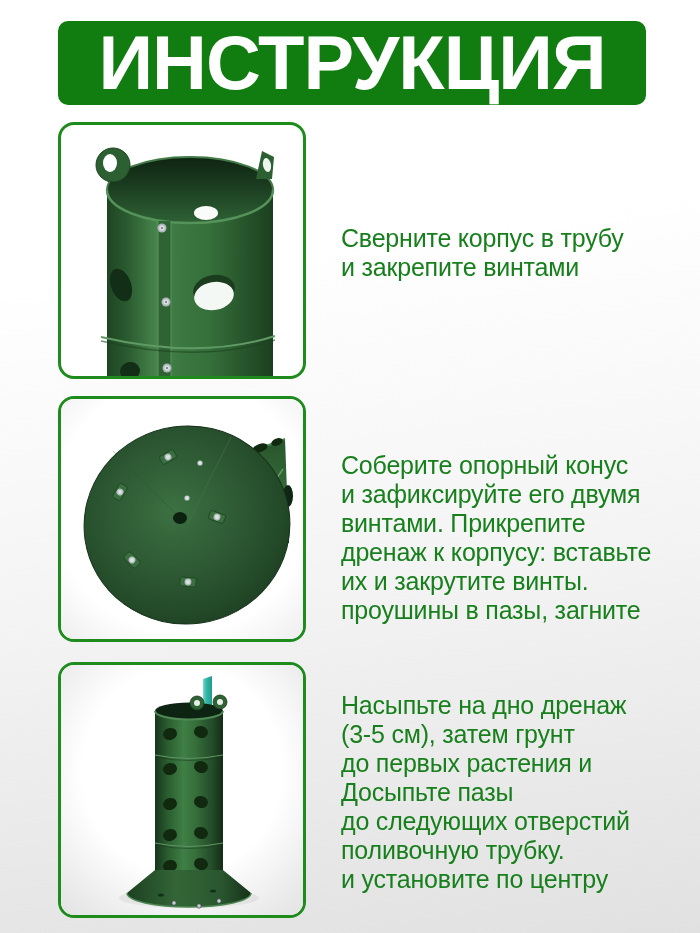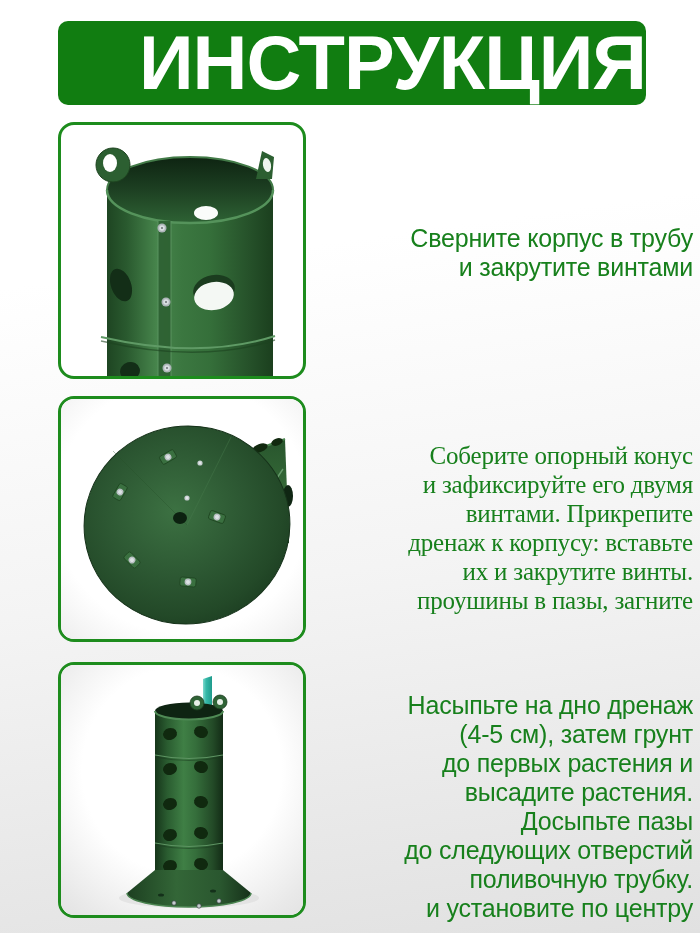--- a/index.html
+++ b/index.html
@@ -4,41 +4,41 @@
 <style>
   html,body{margin:0;padding:0;background:#fff;}
   .page{
     position:relative;width:700px;height:933px;overflow:hidden;
     background:linear-gradient(172deg,#ffffff 28%,#f4f4f4 60%,#e1e1e1 100%);
     font-family:"Liberation Sans",sans-serif;
   }
   .banner{
     position:absolute;left:58px;top:21px;width:588px;height:84px;
     background:#117d11;border-radius:10px;
-    display:flex;align-items:center;justify-content:flex-end;
+    display:flex;align-items:center;justify-content:center;
   }
   .banner .title{
     color:#ffffff;font-size:76px;font-weight:bold;line-height:1;
     letter-spacing:-1px;white-space:nowrap;
   }
   .card{
     position:absolute;left:58px;width:248px;box-sizing:border-box;
     background:#ffffff;border:3px solid #1d8c1d;border-radius:16px;
     overflow:hidden;
   }
   #card1{top:122px;height:257px;}
   #card2{top:396px;height:246px;}
   #card3{top:662px;height:256px;}
   .card svg{display:block;width:100%;height:100%;}
   .step-text{
     position:absolute;left:341px;width:352px;
-    color:#17801c;font-size:25px;line-height:29px;letter-spacing:-0.2px;text-align:right;
+    color:#17801c;font-size:25px;line-height:29px;letter-spacing:-0.2px;
   }
   #text1{top:224px;}
-  #text2{top:441px;font-family:Liberation Serif, serif;}
+  #text2{top:451px;}
   #text3{top:691px;}
 </style>
 </head>
 <body>
 
 <div class="page">
 
   <div class="banner">
     <div class="title">ИНСТРУКЦИЯ</div>
   </div>
@@ -242,36 +242,35 @@
         <ellipse cx="152" cy="226" rx="3" ry="1.5" fill="#14301a"></ellipse>
         <circle cx="113" cy="238" r="2.2" fill="#c6cdd0" stroke="#3a4144" stroke-width="0.7"></circle>
         <circle cx="138" cy="241" r="2.2" fill="#c6cdd0" stroke="#3a4144" stroke-width="0.7"></circle>
         <circle cx="158" cy="236" r="2.2" fill="#c6cdd0" stroke="#3a4144" stroke-width="0.7"></circle>
       </g>
     </svg>
   </div>
 
   <div class="step-text" id="text1">
     <div>Сверните корпус в трубу</div>
-    <div>и закрутите винтами</div>
+    <div>и закрепите винтами</div>
   </div>
 
   <div class="step-text" id="text2">
     <div>Соберите опорный конус</div>
     <div>и зафиксируйте его двумя</div>
     <div>винтами. Прикрепите</div>
     <div>дренаж к корпусу: вставьте</div>
     <div>их и закрутите винты.</div>
     <div>проушины в пазы, загните</div>
   </div>
 
   <div class="step-text" id="text3">
     <div>Насыпьте на дно дренаж</div>
-    <div>(4-5 см), затем грунт</div>
+    <div>(3-5 см), затем грунт</div>
     <div>до первых растения и</div>
-    <div>высадите растения.</div>
     <div>Досыпьте пазы</div>
     <div>до следующих отверстий</div>
     <div>поливочную трубку.</div>
     <div>и установите по центру</div>
   </div>
 
 </div>
 
 </body></html>

